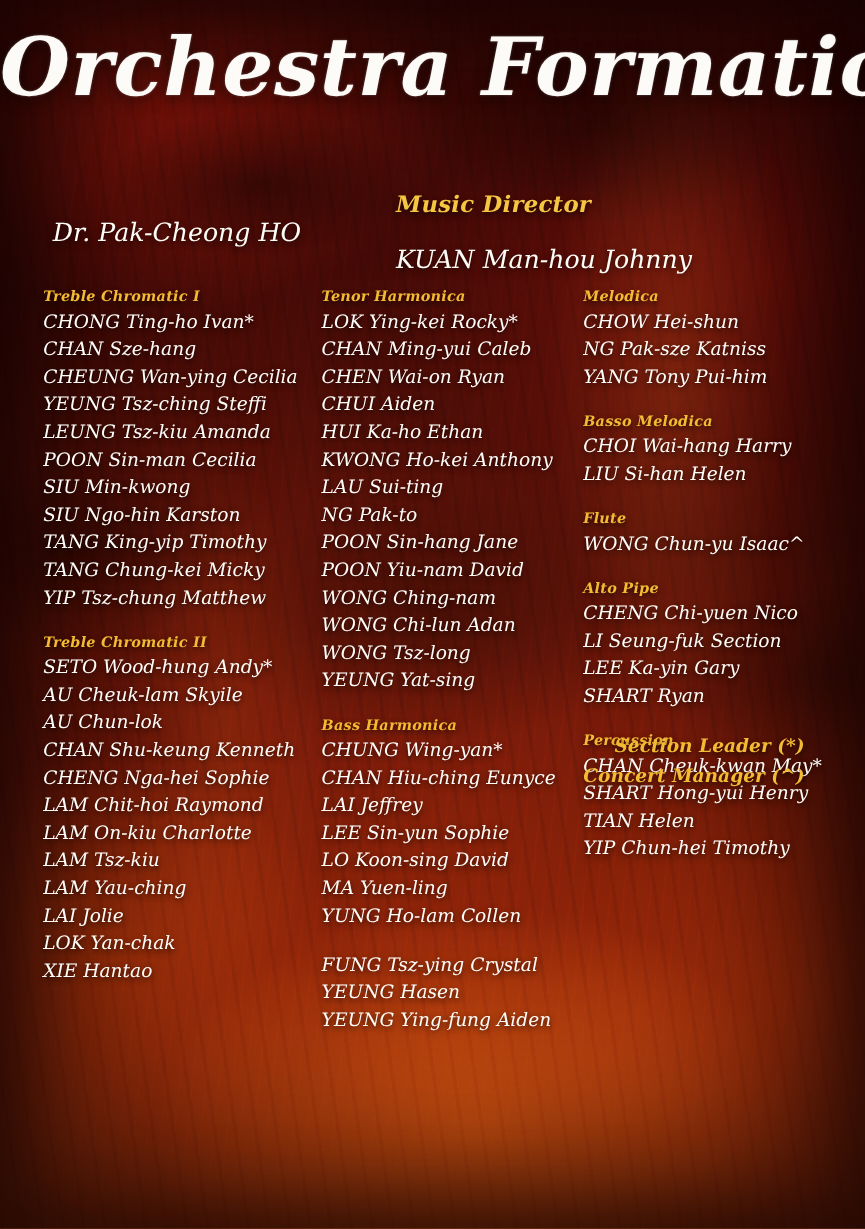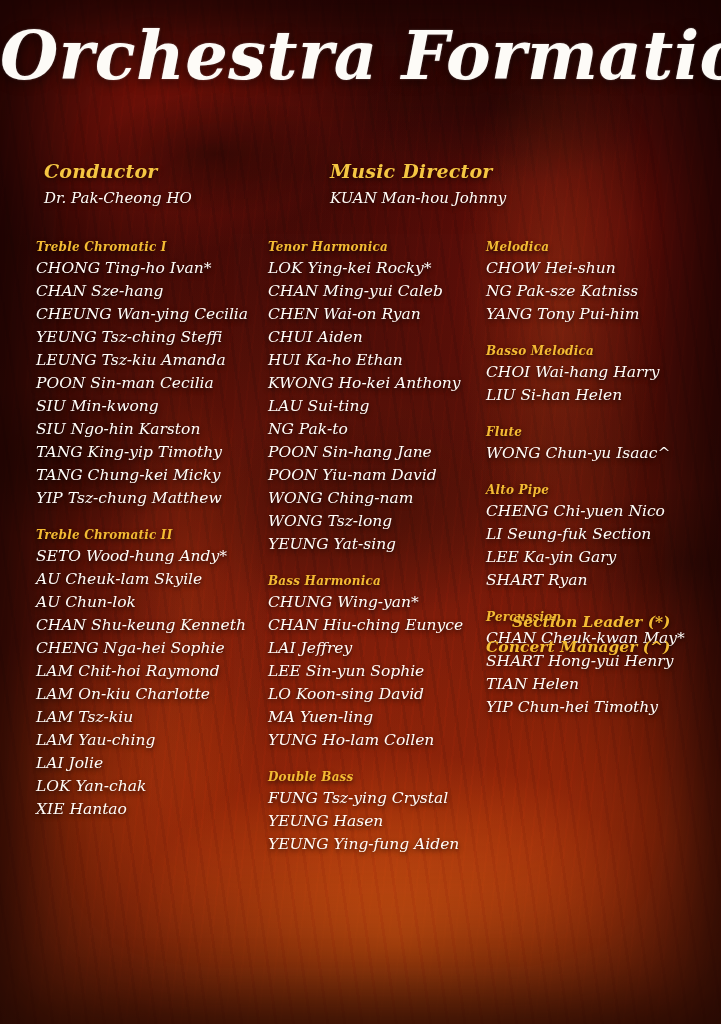--- a/index.html
+++ b/index.html
@@ -93,24 +93,24 @@
   .lead-role {
     font-family: "DejaVu Serif", serif;
     font-style: italic;
     font-weight: bold;
     font-size: 19px;
     color: #f5c642;
     letter-spacing: 0.2px;
     text-shadow: 0 2px 5px rgba(0,0,0,0.6);
   }
   .lead-name {
-    margin-top: 7px;
-    font-family: "DejaVu Serif", serif;
-    font-style: italic;
-    font-size: 15px;
+    margin-top: 22px;
+    font-family: "DejaVu Serif", serif;
+    font-style: italic;
+    font-size: 21px;
     color: #fffdf8;
     text-shadow: 0 2px 5px rgba(0,0,0,0.6);
   }
 
   .columns {
     position: absolute;
     top: 240px;
     left: 0;
     right: 0;
     bottom: 0;
@@ -164,21 +164,20 @@
 <div class="poster">
   <div class="tex a"></div>
   <div class="tex b"></div>
   <div class="tex c"></div>
   <div class="vignette"></div>
 
   <div class="title">Orchestra Formation</div>
 
   <div class="leads">
     <div class="lead conductor">
-      <div class="lead-role">Conductor</div>
       <div class="lead-name">Dr. Pak-Cheong HO</div>
     </div>
     <div class="lead director">
       <div class="lead-role">Music Director</div>
       <div class="lead-name">KUAN Man-hou Johnny</div>
     </div>
   </div>
 
   <div class="columns">
 
@@ -221,35 +220,35 @@
         <div class="member">CHAN Ming-yui Caleb</div>
         <div class="member">CHEN Wai-on Ryan</div>
         <div class="member">CHUI Aiden</div>
         <div class="member">HUI Ka-ho Ethan</div>
         <div class="member">KWONG Ho-kei Anthony</div>
         <div class="member">LAU Sui-ting</div>
         <div class="member">NG Pak-to</div>
         <div class="member">POON Sin-hang Jane</div>
         <div class="member">POON Yiu-nam David</div>
         <div class="member">WONG Ching-nam</div>
+        <div class="member">WONG Chi-lun Adan</div>
         <div class="member">WONG Tsz-long</div>
         <div class="member">YEUNG Yat-sing</div>
       </div>
       <div class="group">
         <div class="group-title">Bass Harmonica</div>
         <div class="member">CHUNG Wing-yan*</div>
         <div class="member">CHAN Hiu-ching Eunyce</div>
         <div class="member">LAI Jeffrey</div>
         <div class="member">LEE Sin-yun Sophie</div>
         <div class="member">LO Koon-sing David</div>
         <div class="member">MA Yuen-ling</div>
         <div class="member">YUNG Ho-lam Collen</div>
       </div>
       <div class="group">
-        <div class="group-title">Double Bass</div>
         <div class="member">FUNG Tsz-ying Crystal</div>
         <div class="member">YEUNG Hasen</div>
         <div class="member">YEUNG Ying-fung Aiden</div>
       </div>
     </div>
 
     <div class="col col-3">
       <div class="group">
         <div class="group-title">Melodica</div>
         <div class="member">CHOW Hei-shun</div>

